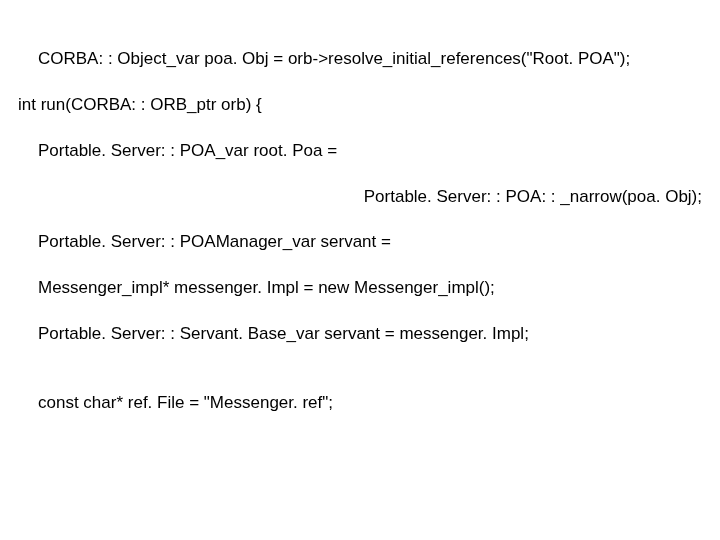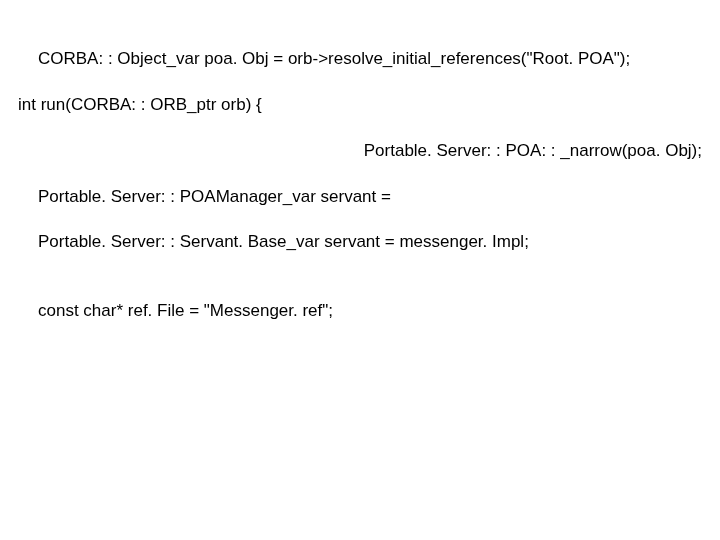--- a/index.html
+++ b/index.html
@@ -18,22 +18,24 @@
     .i1 { padding-left: 20px; }
     .i2 { padding-left: 170px; text-align: right; }
     .gap { height: 22px; }
   </style>
 </head>
 <body>
 
 <div class="code-block">
 <span class="line i1">CORBA: : Object_var poa. Obj = orb-&gt;resolve_initial_references("Root. POA");</span>
 <span class="line">int run(CORBA: : ORB_ptr orb) {</span>
+<span class="line i1">Portable. Server: : POA_var root. Poa =</span>
 <span class="line i2">Portable. Server: : POA: : _narrow(poa. Obj);</span>
 <span class="line i1">Portable. Server: : POAManager_var servant =</span>
+<span class="line i1">Messenger_impl* messenger. Impl = new Messenger_impl();</span>
 <span class="line i1">Portable. Server: : Servant. Base_var servant = messenger. Impl;</span>
 <span class="gap"></span>
 <span class="line i1">const char* ref. File = "Messenger. ref";</span>
 
 
 
 
 
 
 

